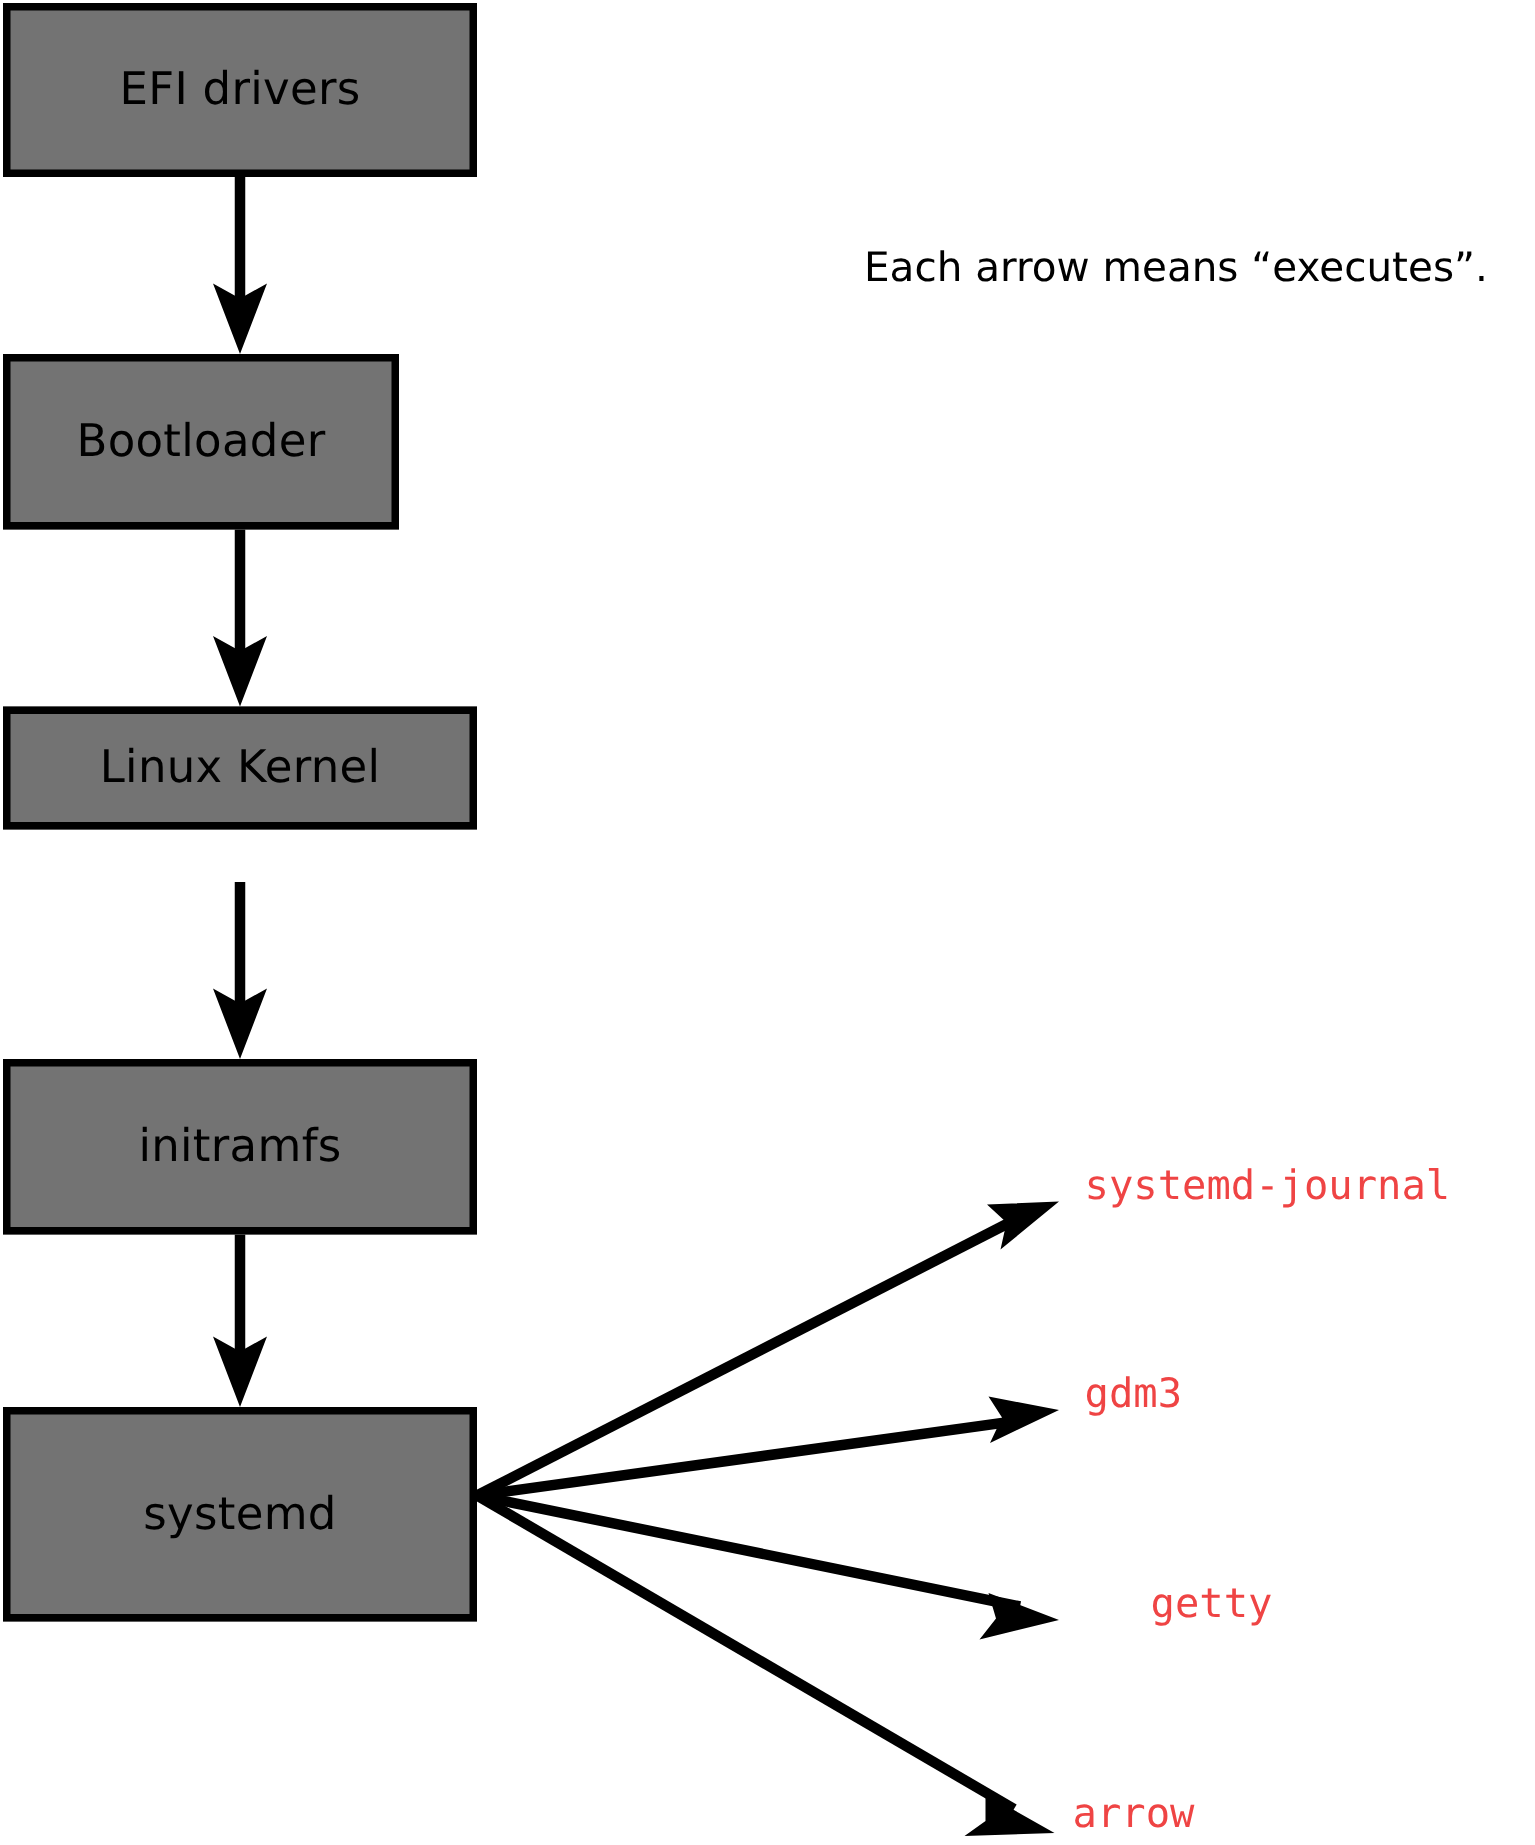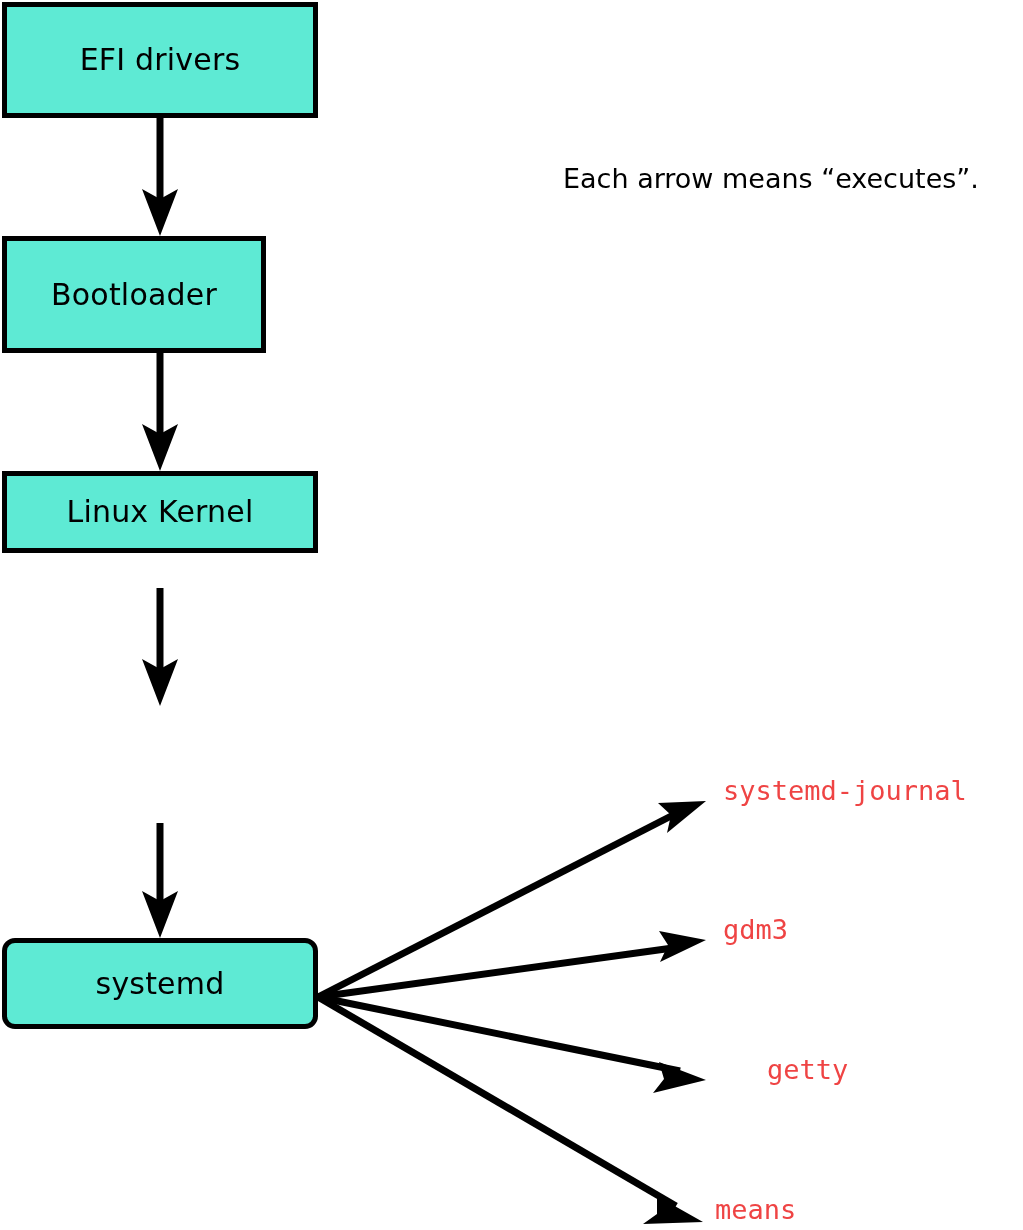--- a/index.html
+++ b/index.html
@@ -12,21 +12,21 @@
     width: 1023px;
     height: 1230px;
     background: #ffffff;
     overflow: hidden;
     font-family: "DejaVu Sans", sans-serif;
   }
   .stage-box {
     position: absolute;
     box-sizing: border-box;
     border: 5px solid #000000;
-    background: #5eead4;
+    background: #737373;
     display: flex;
     align-items: center;
     justify-content: center;
   }
   .stage-label {
     font-family: "DejaVu Sans", sans-serif;
     font-size: 30px;
     color: #000000;
     line-height: 1;
     letter-spacing: 0.2px;
@@ -109,28 +109,31 @@
   </div>
 
   <div class="stage-box" style="left:2px; top:236px; width:264px; height:117px;">
     <span class="stage-label">Bootloader</span>
   </div>
 
   <div class="stage-box" style="left:2px; top:471px; width:316px; height:82px;">
     <span class="stage-label">Linux Kernel</span>
   </div>
 
+  <div class="stage-box" style="left:2px; top:706px; width:316px; height:117px;">
+    <span class="stage-label">initramfs</span>
+  </div>
 
-  <div class="stage-box" style="left:2px; top:938px; width:316px; height:91px;border-radius:13px;">
+  <div class="stage-box" style="left:2px; top:938px; width:316px; height:143px;">
     <span class="stage-label">systemd</span>
   </div>
 
-  <div class="caption" style="left:563px; top:165px;">Each arrow means “executes”.</div>
+  <div class="caption" style="left:576px; top:165px;">Each arrow means “executes”.</div>
 
   <div class="service-label" style="left:723px; top:777px;">systemd-journal</div>
 
   <div class="service-label" style="left:723px; top:916px;">gdm3</div>
 
   <div class="service-label" style="left:723px; top:1056px;margin-left:44px;">getty</div>
 
-  <div class="service-label" style="left:715px; top:1196px;">means</div>
+  <div class="service-label" style="left:715px; top:1196px;">arrow</div>
 
 </div>
 
 </body></html>

